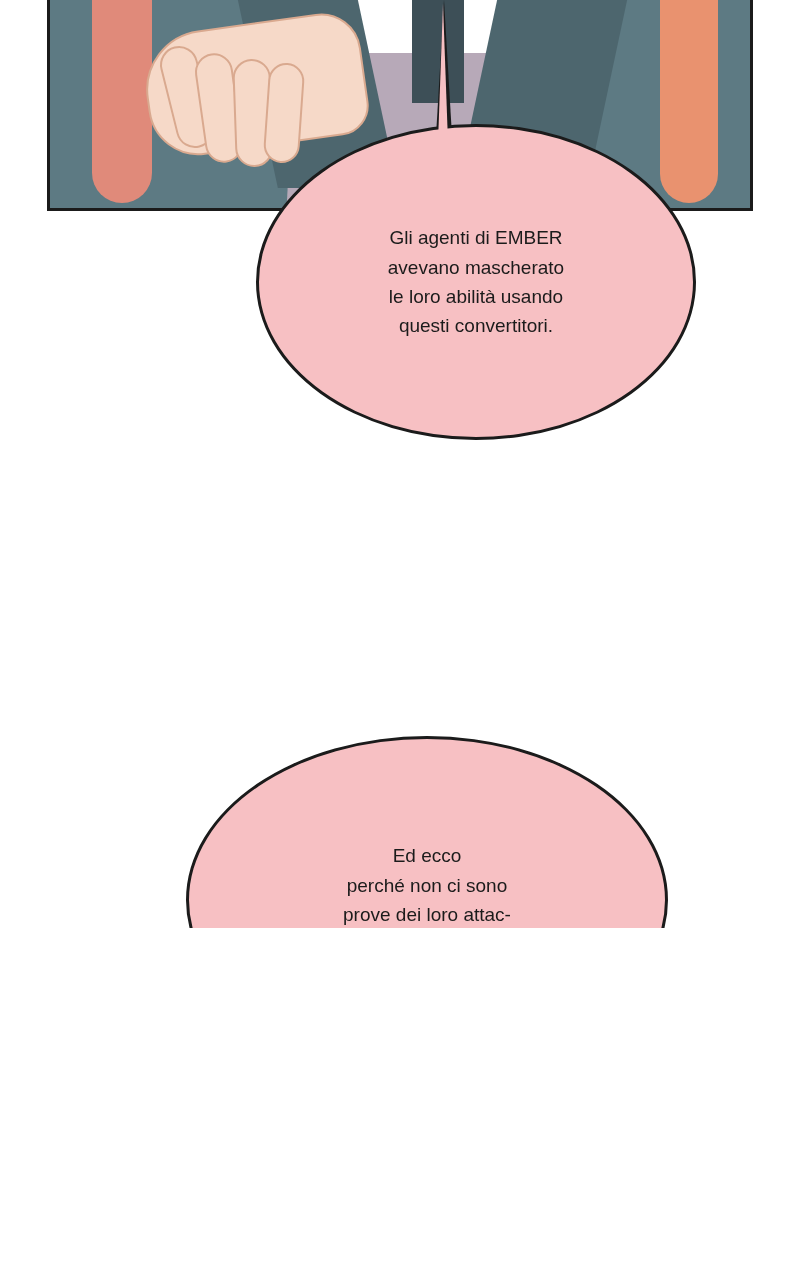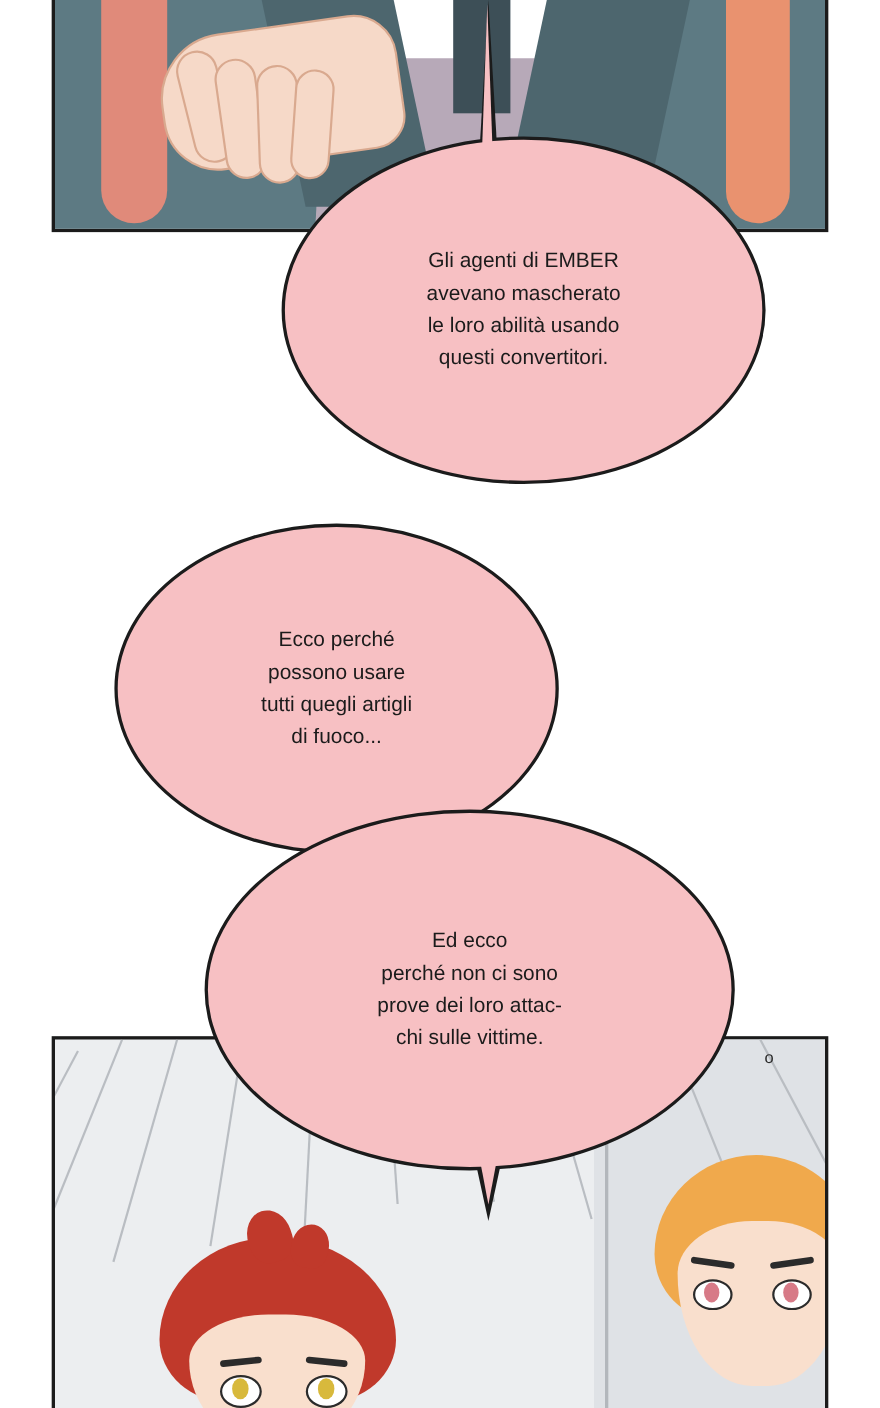--- a/index.html
+++ b/index.html
@@ -3,21 +3,21 @@
 <meta charset="utf-8">
 <style>
   html, body {
     margin: 0;
     padding: 0;
     background: #ffffff;
   }
   #page {
     position: relative;
     width: 800px;
-    height: 1280px;
+    height: 928px;
     overflow: hidden;
     background: #ffffff;
     font-family: "Liberation Sans", sans-serif;
   }
 
   
   .panel-top {
     position: absolute;
     left: 47px;
     top: -10px;
@@ -328,26 +328,20 @@
 
   <div class="spike spike-1"></div>
   <div class="bubble bubble-1">
     <div class="bubble-text">Gli agenti di EMBER
 avevano mascherato
 le loro abilità usando
 questi convertitori.</div>
   </div>
   <div class="spike spike-1-inner"></div>
 
-  <div class="bubble bubble-2">
-    <div class="bubble-text">Ecco perché
-possono usare
-tutti quegli artigli
-di fuoco...</div>
-  </div>
 
   <div class="panel-bottom">
     <div class="wall-shade"></div>
     <div class="wall-edge"></div>
 
     <div class="speedline" style="left:20px;  top:10px;  width:2px; height:200px; transform:rotate(28deg);"></div>
     <div class="speedline" style="left:60px;  top:0px;   width:2px; height:230px; transform:rotate(22deg);"></div>
     <div class="speedline" style="left:110px; top:0px;   width:2px; height:210px; transform:rotate(16deg);"></div>
     <div class="speedline" style="left:170px; top:0px;   width:2px; height:190px; transform:rotate(9deg);"></div>
     <div class="speedline" style="left:235px; top:0px;   width:2px; height:170px; transform:rotate(3deg);"></div>

